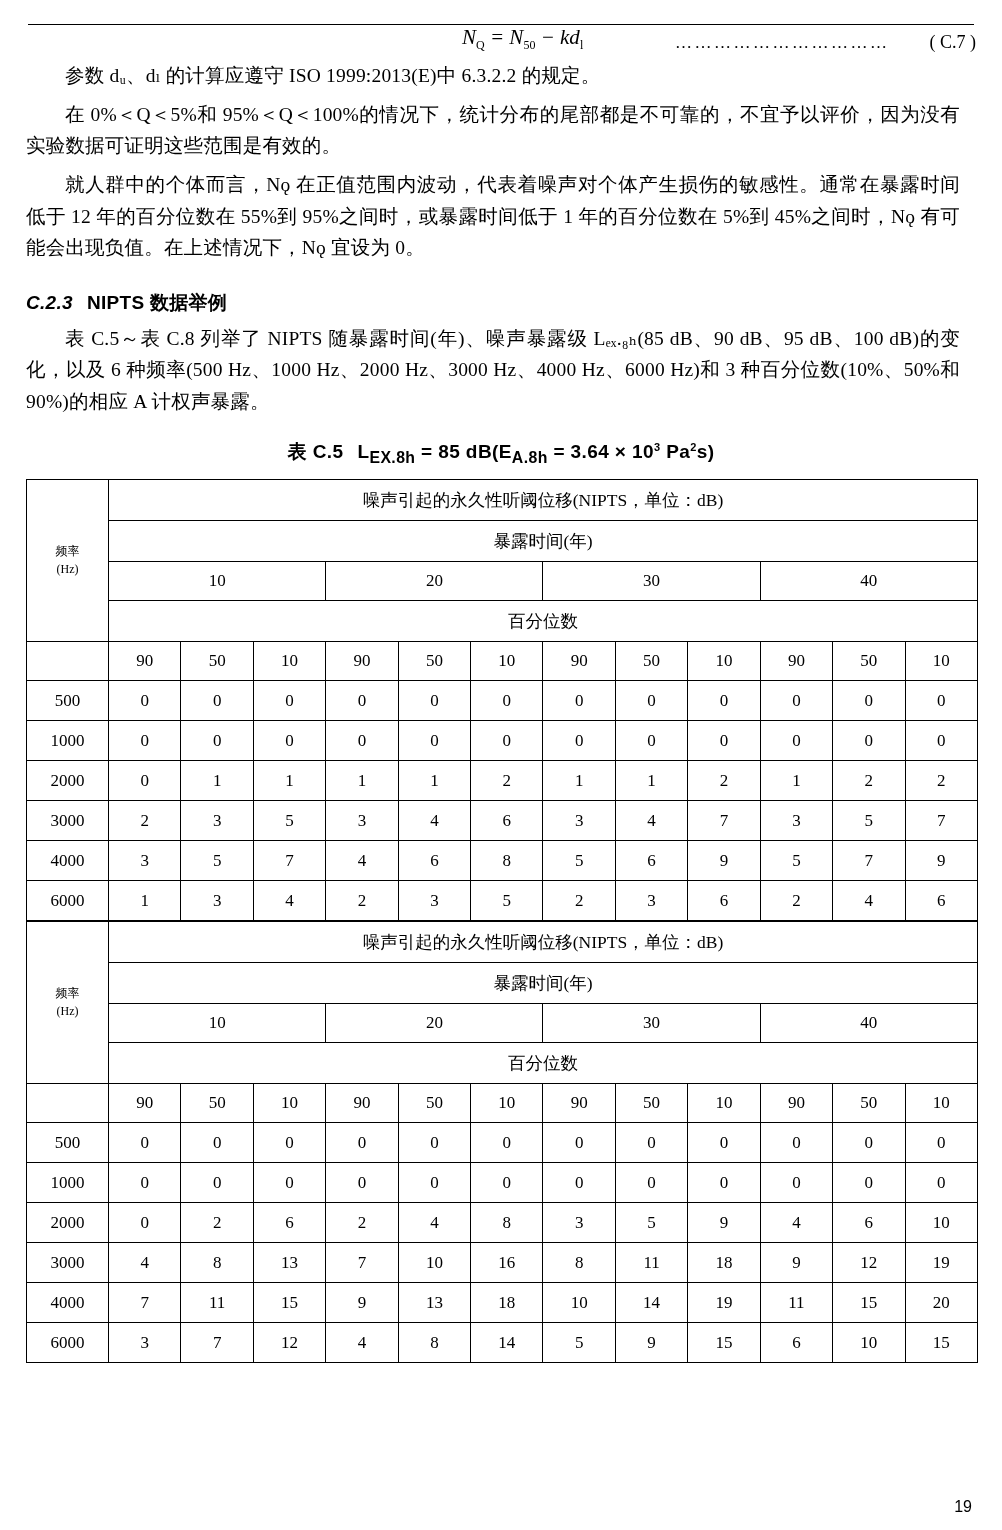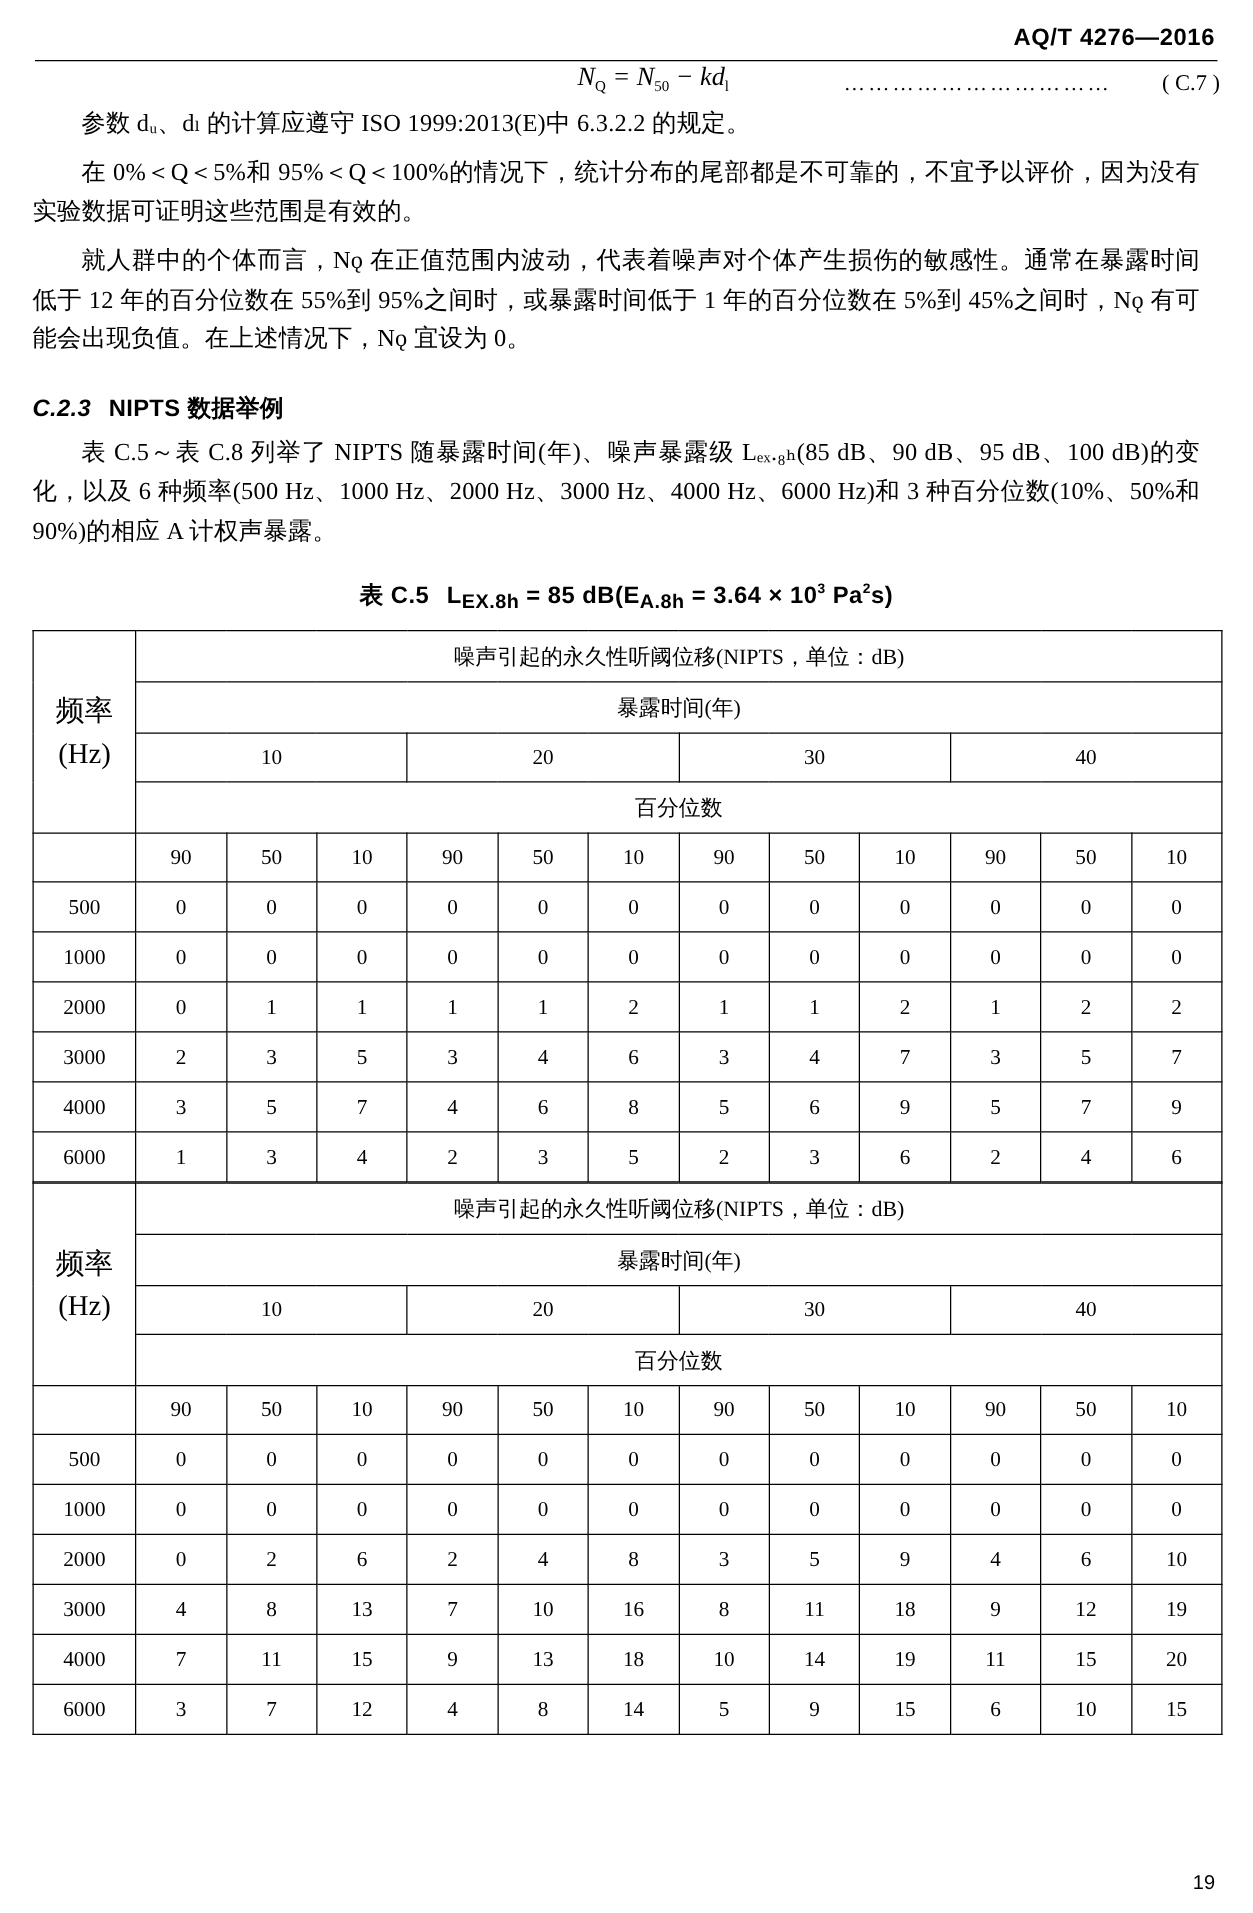--- a/index.html
+++ b/index.html
@@ -109,21 +109,21 @@
   table.nipts td, table.nipts th {
     border: 1px solid #000;
     text-align: center;
     vertical-align: middle;
     font-weight: normal;
     padding: 0;
     height: 38px;
   }
   table.nipts td.freqhead {
     width: 82px;
-    font-size: 23px;
+    font-size: 12px;
     line-height: 1.45;
   }
   table.nipts td.title-cell {
     font-size: 17.5px;
     height: 40px;
   }
   table.nipts td.data {
     width: 72.5px;
   }
   table.nipts tr.datarow td { height: 39px; }
@@ -134,23 +134,20 @@
     bottom: 14px;
     font-family: "Liberation Sans", sans-serif;
     font-size: 16px;
   }
 </style>
 </head>
 <body>
 
 <div class="page">
 
-  <div class="header">
-    <span>AQ/T 4276—2016</span>
-  </div>
   <div class="header-rule"></div>
 
   <div class="formula-row">
     <div class="formula-spacer"></div>
     <div class="formula">N<sub>Q</sub> = N<sub>50</sub> − kd<sub>l</sub></div>
     <div class="dots">……………………………</div>
     <div class="eqno">( C.7 )</div>
   </div>
 
   <p class="body indent">参数 dᵤ、dₗ 的计算应遵守 ISO 1999:2013(E)中 6.3.2.2 的规定。</p>

